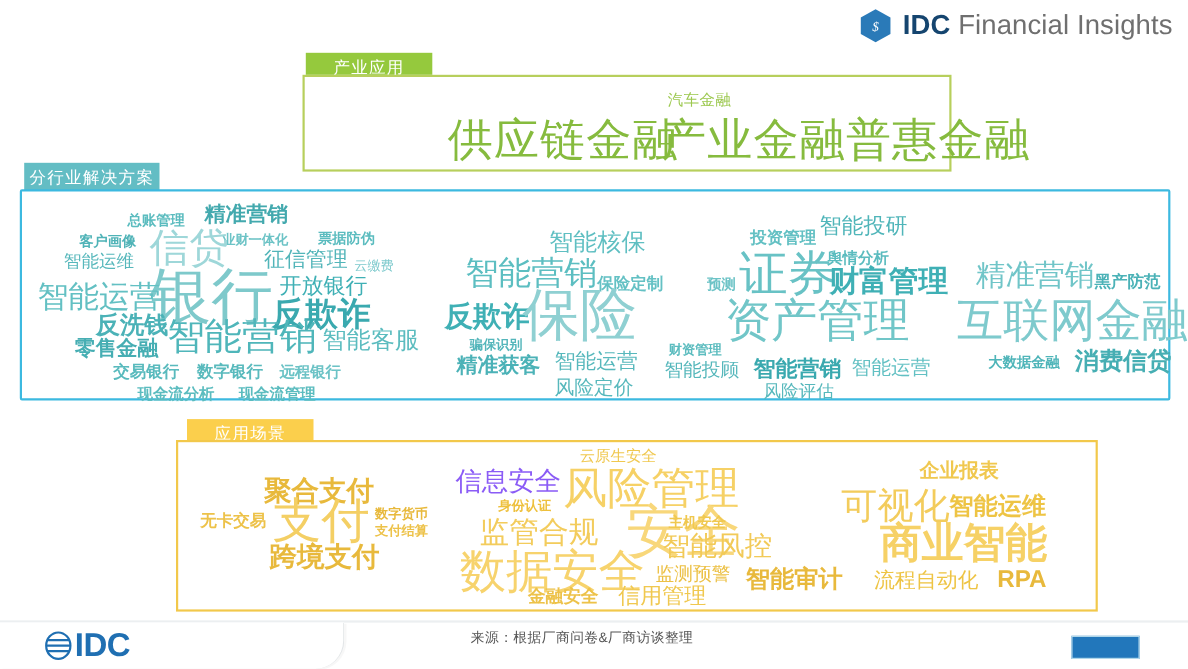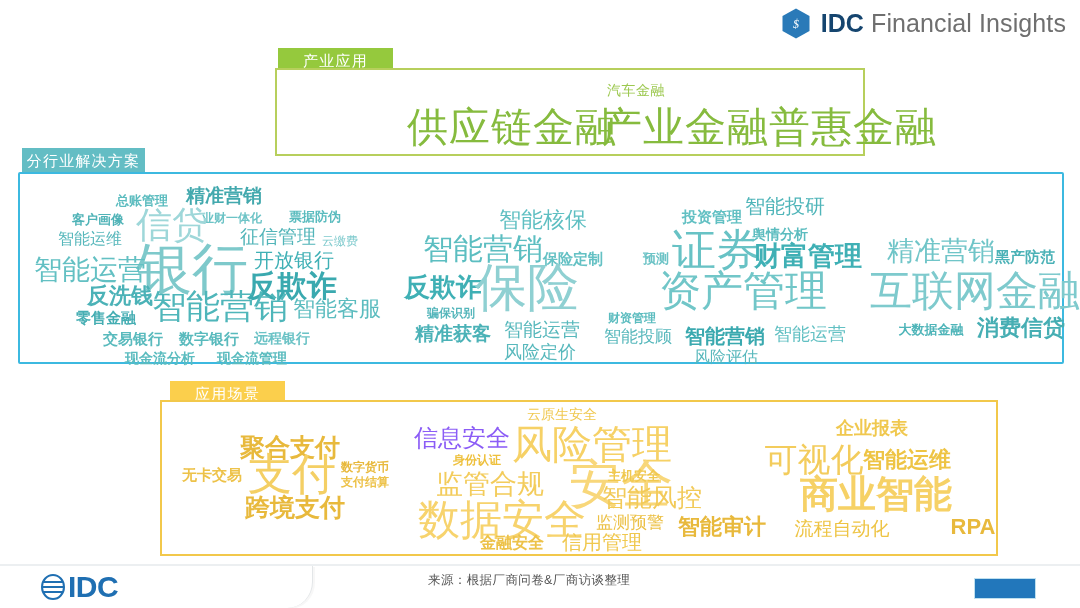--- a/index.html
+++ b/index.html
@@ -94,21 +94,21 @@
         <span class="w" style="left: 258px; top: 62px; font-size: 19px; color: rgb(82, 181, 185); font-weight: normal;">征信管理</span>
         <span class="w" style="left: 70px; top: 65px; font-size: 16px; color: rgb(86, 183, 187); font-weight: normal;">智能运维</span>
         <span class="w" style="left: 320px; top: 67px; font-size: 12px; color: rgb(126, 202, 205); font-weight: normal;">云缴费</span>
         <span class="w" style="left: 172px; top: 95px; font-size: 56px; color: rgb(126, 201, 203); font-weight: normal;">银行</span>
         <span class="w" style="left: 70px; top: 96px; font-size: 28px; color: rgb(99, 192, 195); font-weight: normal;">智能运营</span>
         <span class="w" style="left: 274px; top: 86px; font-size: 20px; color: rgb(63, 176, 181); font-weight: normal;">开放银行</span>
         <span class="w" style="left: 272px; top: 112px; font-size: 30px; color: rgb(58, 169, 175); font-weight: bold;">反欺诈</span>
         <span class="w" style="left: 100px; top: 122px; font-size: 22px; color: rgb(75, 178, 183); font-weight: bold;">反洗钱</span>
         <span class="w" style="left: 200px; top: 132px; font-size: 34px; color: rgb(79, 182, 186); font-weight: normal;">智能营销</span>
         <span class="w" style="left: 317px; top: 135px; font-size: 22px; color: rgb(91, 188, 191); font-weight: normal;">智能客服</span>
-        <span class="w" style="left: 86px; top: 143px; font-size: 15px; color: rgb(70, 174, 179); font-weight: bold;">零售金融</span>
+        <span class="w" style="left: 86px; top: 143px; font-size: 19px; color: rgb(70, 174, 179); font-weight: bold;">零售金融</span>
         <span class="w" style="left: 113px; top: 164px; font-size: 15px; color: rgb(89, 186, 189); font-weight: bold;">交易银行</span>
         <span class="w" style="left: 189px; top: 164px; font-size: 15px; color: rgb(89, 186, 189); font-weight: bold;">数字银行</span>
         <span class="w" style="left: 262px; top: 164px; font-size: 14px; color: rgb(108, 195, 198); font-weight: bold;">远程银行</span>
         <span class="w" style="left: 140px; top: 184px; font-size: 14px; color: rgb(91, 188, 191); font-weight: bold;">现金流分析</span>
         <span class="w" style="left: 232px; top: 184px; font-size: 14px; color: rgb(91, 188, 191); font-weight: bold;">现金流管理</span>
         <span class="w" style="left: 523px; top: 46px; font-size: 22px; color: rgb(95, 191, 194); font-weight: normal;">智能核保</span>
         <span class="w" style="left: 463px; top: 75px; font-size: 30px; color: rgb(92, 190, 193); font-weight: normal;">智能营销</span>
         <span class="w" style="left: 553px; top: 84px; font-size: 15px; color: rgb(100, 193, 196); font-weight: bold;">保险定制</span>
         <span class="w" style="left: 423px; top: 113px; font-size: 26px; color: rgb(63, 176, 181); font-weight: bold;">反欺诈</span>
         <span class="w" style="left: 507px; top: 113px; font-size: 52px; color: rgb(143, 208, 210); font-weight: normal;">保险</span>
@@ -156,21 +156,21 @@
         <span class="w" style="left: 340px; top: 118px; font-size: 42px; color: rgb(247, 211, 109); font-weight: normal;">数据安全</span>
         <span class="w" style="left: 468px; top: 120px; font-size: 17px; color: rgb(236, 192, 68); font-weight: normal;">监测预警</span>
         <span class="w" style="left: 560px; top: 125px; font-size: 22px; color: rgb(232, 185, 60); font-weight: bold;">智能审计</span>
         <span class="w" style="left: 350px; top: 141px; font-size: 16px; color: rgb(237, 194, 73); font-weight: bold;">金融安全</span>
         <span class="w" style="left: 440px; top: 140px; font-size: 20px; color: rgb(240, 200, 79); font-weight: normal;">信用管理</span>
         <span class="w" style="left: 710px; top: 26px; font-size: 18px; color: rgb(240, 200, 79); font-weight: bold;">企业报表</span>
         <span class="w" style="left: 652px; top: 57px; font-size: 33px; color: rgb(243, 204, 92); font-weight: normal;">可视化</span>
         <span class="w" style="left: 745px; top: 58px; font-size: 22px; color: rgb(238, 196, 68); font-weight: bold;">智能运维</span>
         <span class="w" style="left: 714px; top: 92px; font-size: 38px; color: rgb(246, 209, 102); font-weight: bold;">商业智能</span>
         <span class="w" style="left: 680px; top: 126px; font-size: 19px; color: rgb(238, 196, 68); font-weight: normal;">流程自动化</span>
-        <span class="w" style="left: 767px; top: 125px; font-size: 22px; color: rgb(232, 185, 60); font-weight: bold; margin-left: 44px;">RPA</span>
+        <span class="w" style="left: 767px; top: 125px; font-size: 22px; color: rgb(232, 185, 60); font-weight: bold;">RPA</span>
       </div>
   </div>
 
   <div class="foot-rule"></div>
   <div class="foot-tab"></div>
   <div class="foot-logo">
     <span class="foot-glyph">
       <svg width="26" height="28" viewBox="0 0 26 28">
         <ellipse cx="13" cy="14" rx="11" ry="12" fill="none" stroke="#1f6fb2" stroke-width="2"></ellipse>
         <line x1="3" y1="9" x2="23" y2="9" stroke="#1f6fb2" stroke-width="2"></line>

